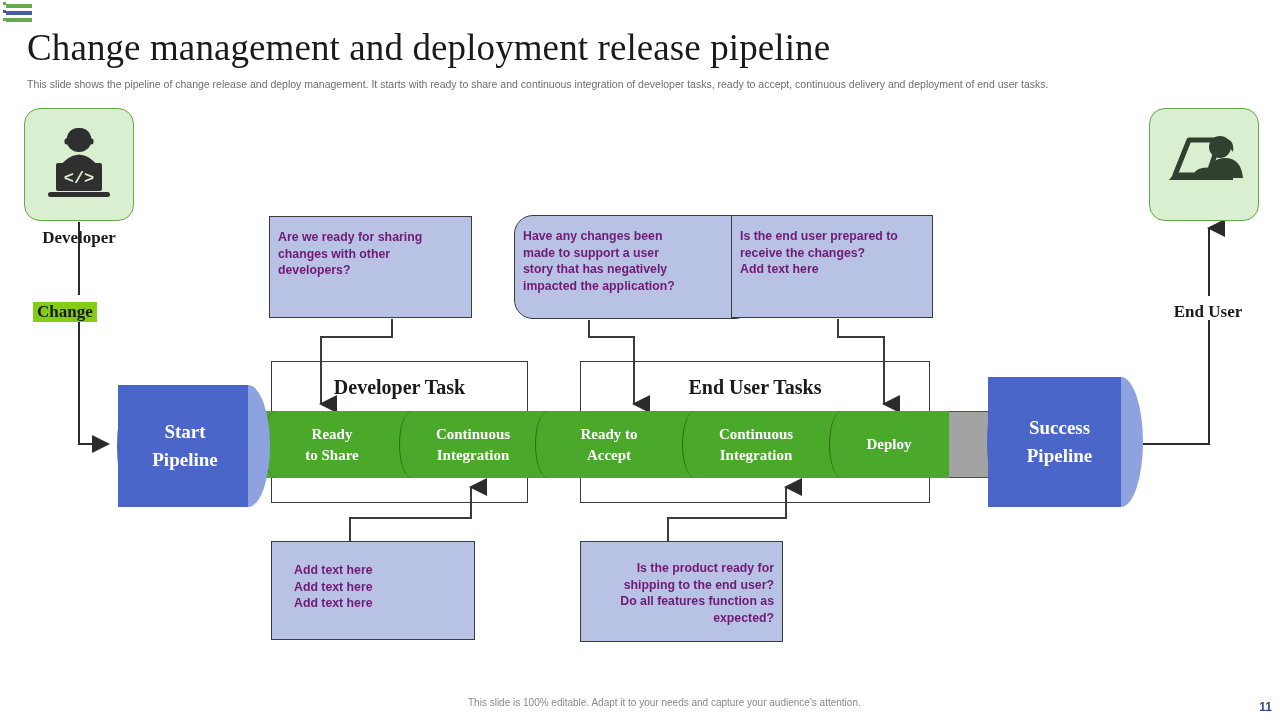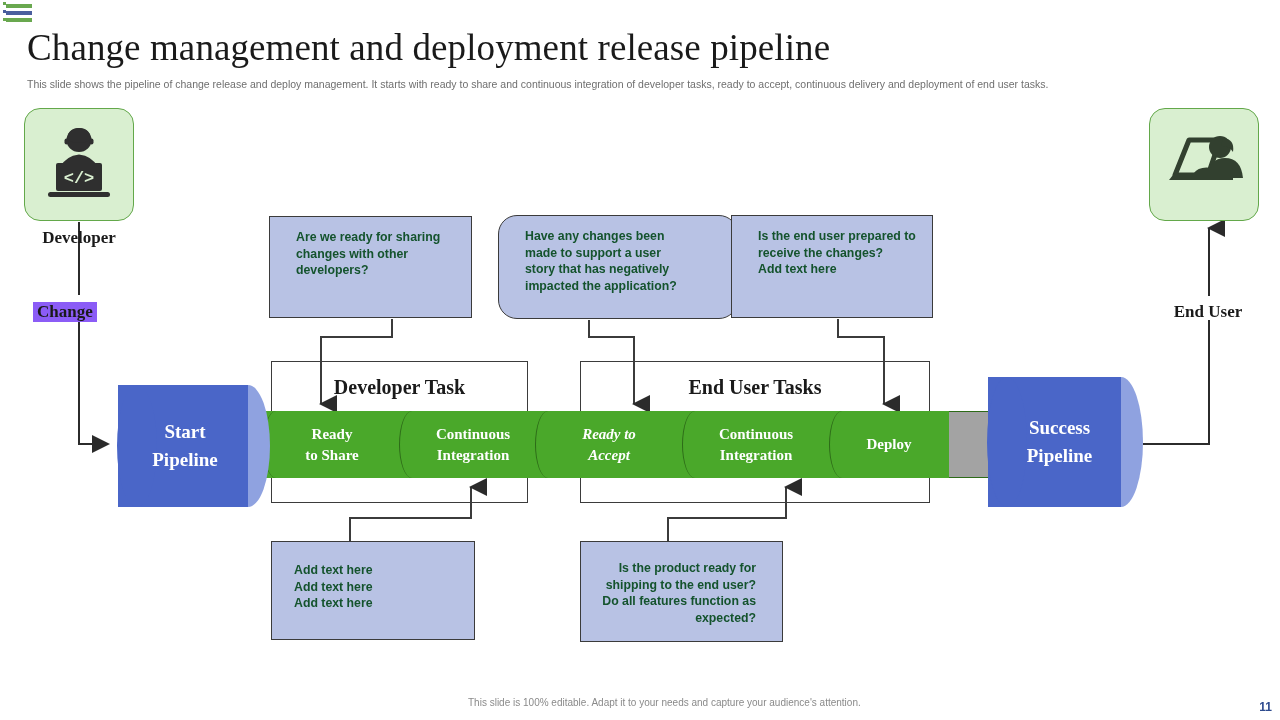--- a/index.html
+++ b/index.html
@@ -54,32 +54,32 @@
     position: absolute; font-family: "Liberation Serif", serif;
     font-weight: bold; font-size: 17px; color: #1a1a1a;
     text-align: center; white-space: nowrap;
   }
   #dev-label  { left: 24px;   top: 228px; width: 110px; }
   #user-label { left: 1149px; top: 302px; width: 118px; }
 
   .flow-label {
     position: absolute; font-family: "Liberation Serif", serif;
     font-weight: bold; font-size: 17px; color: #1a1a1a;
-    background: #8b5cf6; padding: 0 4px; white-space: nowrap;
+    background: #84cc16; padding: 0 4px; white-space: nowrap;
   }
   #change-label { left: 33px; top: 302px; }
 
   
   .note-box {
     position: absolute; background: #b8c2e4; border: 1px solid #3b3b3b;
-    padding: 12px 26px;
-    font-size: 12.3px; font-weight: bold; color: #14532d; line-height: 1.35;
+    padding: 12px 8px;
+    font-size: 12.3px; font-weight: bold; color: #701a75; line-height: 1.35;
   }
   #q1 { left: 269px; top: 216px; width: 203px; height: 102px; }
-  #q2 { left: 498px; top: 215px; width: 240px; height: 104px; border-radius: 19px; }
+  #q2 { left: 514px; top: 215px; width: 240px; height: 104px; border-radius: 19px; }
   #q3 { left: 731px; top: 215px; width: 202px; height: 103px; }
   #n1 { left: 271px; top: 541px; width: 204px; height: 99px; padding-left: 22px; padding-top: 20px; }
   #n2 { left: 580px; top: 541px; width: 203px; height: 101px; padding-left: 18px; padding-top: 18px; text-align: right; }
   .note-box div { white-space: nowrap; }
 
   
   .task-frame {
     position: absolute; border: 1px solid #3b3b3b; background: transparent;
   }
   #dev-frame  { left: 271px; top: 361px; width: 257px; height: 142px; }
@@ -138,21 +138,21 @@
     pointer-events: none;
   }
   .chevron .lbl {
     position: relative; z-index: 2;
     font-family: "Liberation Serif", serif; font-weight: bold;
     font-size: 15px; color: #ffffff; line-height: 1.38;
     text-align: center; white-space: nowrap;
   }
   #seg1 { left: 18px;  width: 138px; }
   #seg2 { left: 154px; width: 148px; }
-  #seg3 { left: 290px; width: 148px; font-style: italic; }
+  #seg3 { left: 290px; width: 148px; }
   #seg4 { left: 437px; width: 148px; }
   #seg5 { left: 584px; width: 120px; }
   #green-bar .topline,
   #green-bar .botline {
     position: absolute; left: 0; width: 100%; height: 1.2px; background: #2d6b18;
   }
   #green-bar .topline { top: 0; }
   #green-bar .botline { bottom: 0; }
 
   

